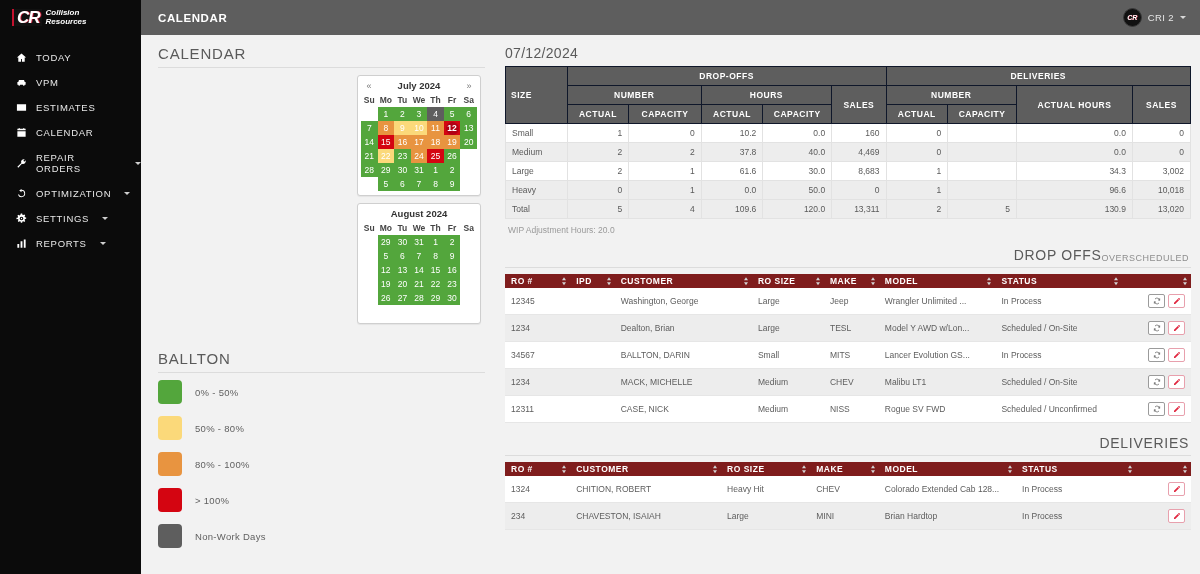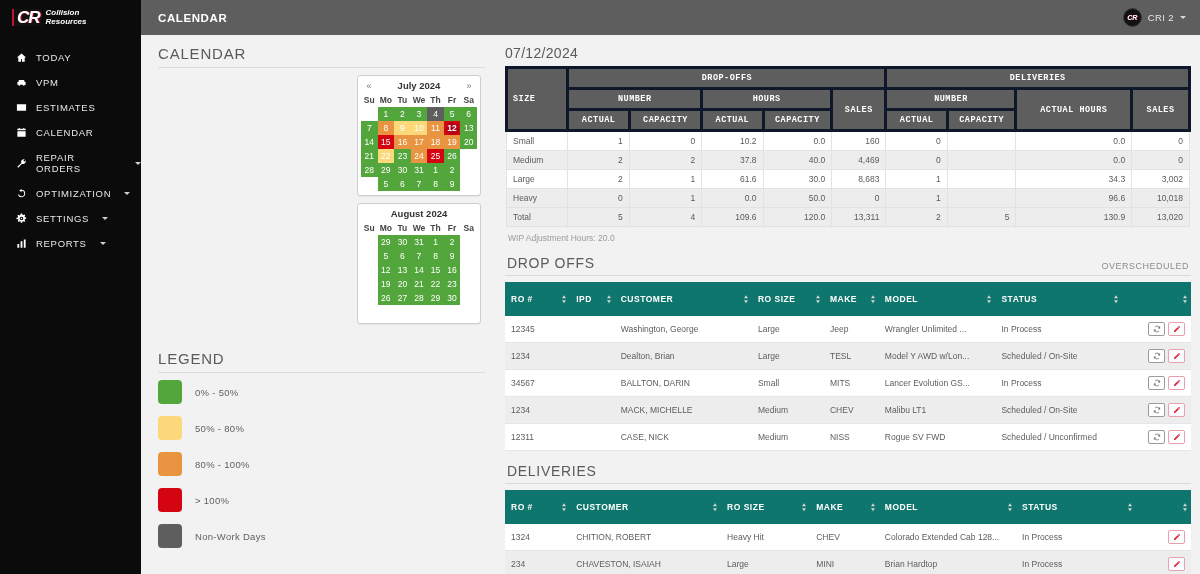--- a/index.html
+++ b/index.html
@@ -95,41 +95,41 @@
   .sw { width: 24px; height: 24px; border-radius: 4px; flex: 0 0 24px; }
   .legend-lbl { font-size: 9.5px; color: #616161; letter-spacing: 0.3px; }
 
   
   .right-col { flex: 1; padding: 10px 9px 0 4px; overflow: hidden; }
   .date-title { font-size: 14px; color: #5a5a5a; letter-spacing: 0.3px; margin-bottom: 5px; }
 
   table.summary { width: 100%; border-collapse: collapse; table-layout: fixed; }
   table.summary th {
     background: #5e5e5e; color: #fff; font-size: 8.5px; font-weight: bold;
-    letter-spacing: 0.5px; border: 3px solid #0f172a; padding: 4px 5px; text-align: center; font-family: Liberation Mono, monospace;
+    letter-spacing: 0.5px; border: 1px solid #0f172a; padding: 4px 5px; text-align: center;
   }
   table.summary th.lft { text-align: left; }
   table.summary td {
     font-size: 8.5px; color: #5a5a5a; border: 1px solid #e2e2e2;
     padding: 4px 6px; text-align: right; background: #fff;
   }
   table.summary td.lbl { text-align: left; }
   table.summary tr.alt td { background: #ededed; }
   table.summary tr.tot td { background: #ededed; }
   .wip { font-size: 8.5px; color: #9a9a9a; padding: 6px 2px 0 3px; }
 
-  .sub-head { display: flex; align-items: flex-end; justify-content: space-between;
+  .sub-head { display: flex; align-items: flex-end; justify-content: flex-end;
     border-bottom: 1px solid #dcdcdc; padding: 0 2px 4px 2px; margin: 12px 0 6px 0; }
   .sub-title { font-size: 14px; color: #5a5a5a; letter-spacing: 0.7px; }
   .sub-note { font-size: 9px; color: #8e8e8e; letter-spacing: 0.5px; }
 
   table.grid { width: 100%; border-collapse: collapse; table-layout: fixed; }
   table.grid thead th {
-    background: #0f766e; color: #fff; font-size: 8.5px; font-weight: bold;
-    letter-spacing: 0.5px; text-align: left; padding: 12px 6px; position: relative;
+    background: #7f1d1d; color: #fff; font-size: 8.5px; font-weight: bold;
+    letter-spacing: 0.5px; text-align: left; padding: 2px 6px; position: relative;
   }
   .sorter { position: absolute; right: 4px; top: 50%; transform: translateY(-50%);
     display: flex; flex-direction: column; gap: 1.5px; }
   .sorter i { width: 0; height: 0; border-left: 2.5px solid transparent;
     border-right: 2.5px solid transparent; display: block; }
   .sorter i.up { border-bottom: 3px solid #d4d4d4; }
   .sorter i.dn { border-top: 3px solid #d4d4d4; }
   table.grid tbody td {
     font-size: 8.5px; color: #5d5d5d; padding: 6px 6px; background: #fff;
     border-bottom: 1px solid #e6e6e6; overflow: hidden; white-space: nowrap; text-overflow: ellipsis;
@@ -395,21 +395,21 @@
                     <td class="out">5</td>
                     <td class="out">6</td>
                     <td class="out">7</td>
                   </tr>
                 </tbody>
               </table>
             </div>
           </div>
 
         <div class="legend">
-          <div class="sec-title">LEGEND</div>
+          <div class="sec-title">BALLTON</div>
           <div id="legend-list">
               <div class="legend-row">
                 <span class="sw" style="background:#53a63c"></span>
                 <span class="legend-lbl">0% - 50%</span>
               </div>
               <div class="legend-row">
                 <span class="sw" style="background:#fbd97a"></span>
                 <span class="legend-lbl">50% - 80%</span>
               </div>
               <div class="legend-row">

